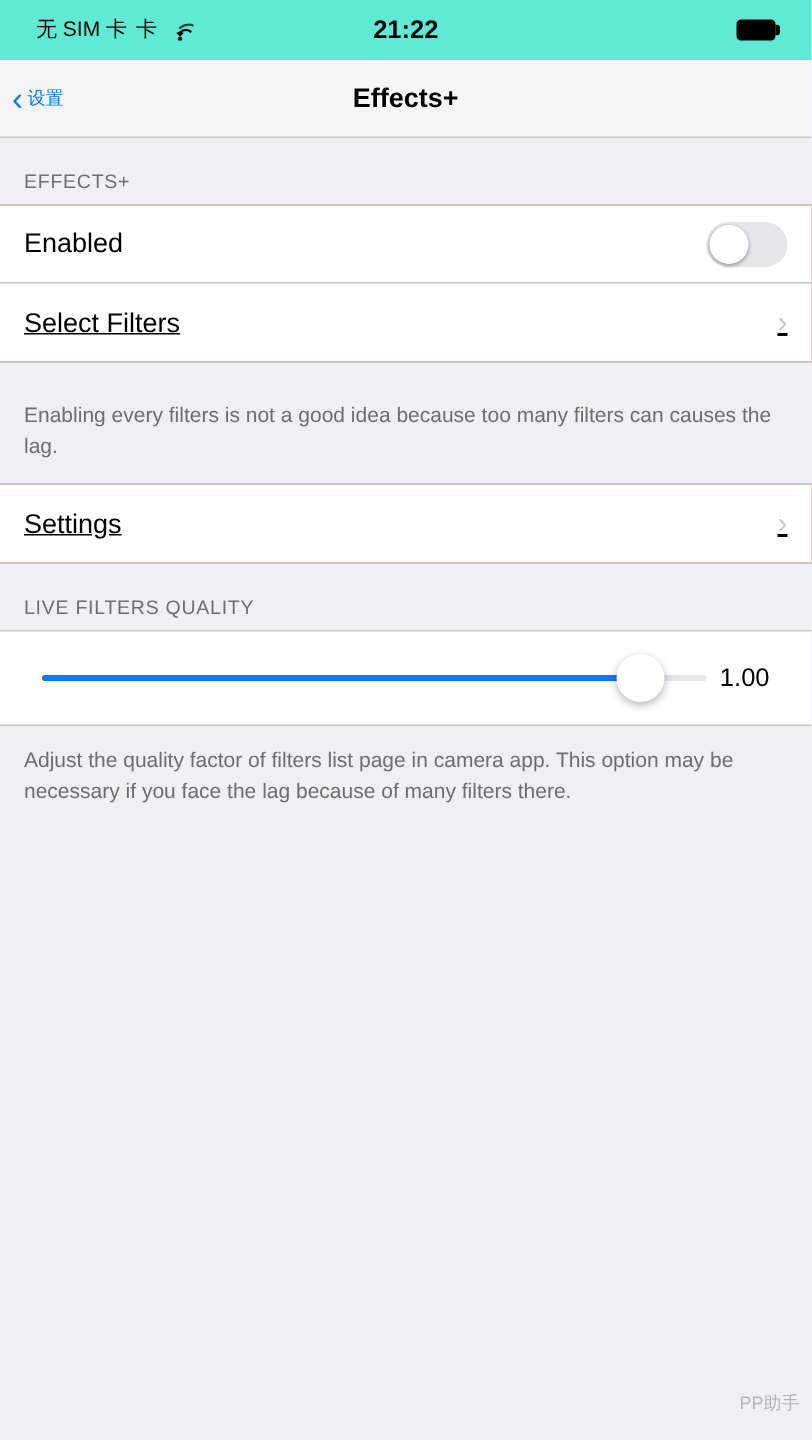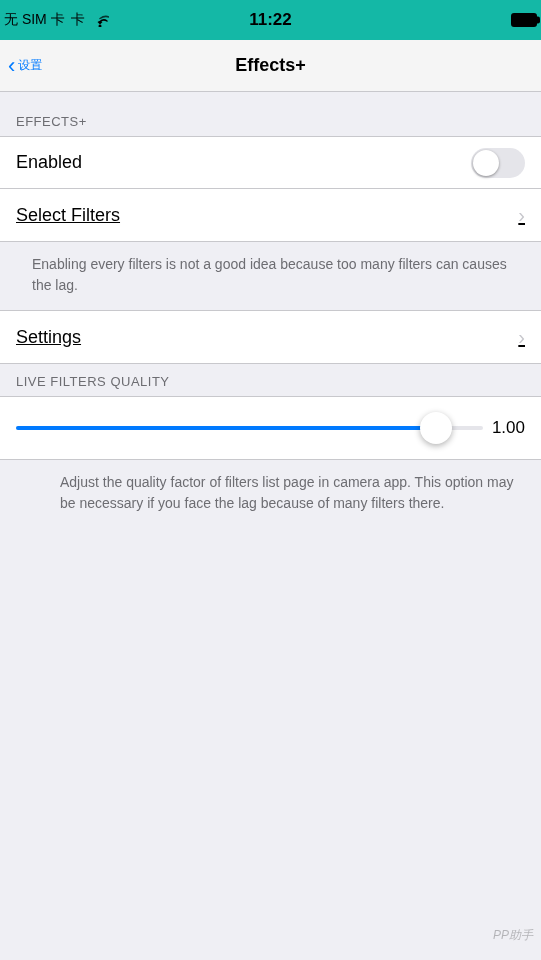--- a/index.html
+++ b/index.html
@@ -10,25 +10,25 @@
       min-height: 960px;
       font-family: -apple-system, 'Helvetica Neue', Helvetica, Arial, sans-serif;
       background: #efeff4;
       overflow-x: hidden;
     }
 
     
     .status-bar {
       width: 100%;
       height: 40px;
-      background: #14b8a6;
+      background: #5eead4;
       display: flex;
       align-items: center;
       justify-content: space-between;
-      padding: 0 4px;
+      padding: 0 24px;
       font-size: 15px;
       font-weight: 500;
       color: #000;
     }
 
     .status-bar-left {
       display: flex;
       align-items: center;
       gap: 6px;
       font-size: 14px;
@@ -128,21 +128,21 @@
       color: #6d6d72;
       text-transform: uppercase;
       letter-spacing: 0.5px;
     }
 
     
     .table-group {
       background: #b91c1c;
       border-top: 1px solid #c8c8cc;
       border-bottom: 1px solid #c8c8cc;
-      margin-bottom: 0;
+      margin-bottom: 12px;
     }
 
     
     .table-row {
       display: flex;
       align-items: center;
       justify-content: space-between;
       padding: 0 16px;
       min-height: 52px;
       background: #fff;
@@ -199,36 +199,36 @@
 
     
     .chevron-right {
       color: #c7c7cc;
       font-size: 20px;
       font-weight: 300;
     }
 
     
     .description-block {
-      padding: 12px 16px 14px 32px;
+      padding: 12px 16px 14px 16px;
       background: #efeff4;
     }
 
     .description-text {
       font-size: 14px;
       color: #6d6d72;
       line-height: 1.5;
     }
 
     
     .slider-container {
       background: #fff;
       border-top: 1px solid #c8c8cc;
       border-bottom: 1px solid #c8c8cc;
-      padding: 14px 16px;
+      padding: 14px 28px;
       display: flex;
       align-items: center;
       justify-content: flex-end;
     }
 
     .slider-track-wrapper {
       flex: 1;
       position: relative;
       height: 34px;
       display: flex;
@@ -271,54 +271,52 @@
     }
 
     .section-spacer {
       height: 12px;
       background: #efeff4;
     }
 
     .bottom-description {
       padding: 12px 16px 14px 16px;
       background: #efeff4;
-      margin-left: 44px;
     }
 
     .bottom-description-text {
       font-size: 14px;
       color: #6d6d72;
       line-height: 1.5;
     }
 
     
     .watermark {
       position: fixed;
       bottom: 16px;
       right: 8px;
       font-size: 12px;
       color: rgba(0,0,0,0.25);
-      font-style: italic;
     }
   </style>
 </head>
 <body>
 
 <div class="status-bar">
   <div class="status-bar-left">
     <span>无 SIM 卡</span>
     <span>卡</span>
     <svg width="18" height="14" viewBox="0 0 18 14">
       <path d="M9 11.5 L11.5 9 Q9 7 6.5 9 Z" fill="#000"></path>
       <path d="M9 8.5 Q12.5 5.5 16 8" stroke="#000" stroke-width="1.5" fill="none" stroke-linecap="round"></path>
       <path d="M9 5.5 Q14.5 1.5 20 5" stroke="#000" stroke-width="1.5" fill="none" stroke-linecap="round" opacity="0.7"></path>
       <circle cx="9" cy="13" r="1.5" fill="#000"></circle>
     </svg>
   </div>
-  <div class="status-bar-center">11:22</div>
+  <div class="status-bar-center">21:22</div>
   <div class="status-bar-right">
     <div class="battery-icon"></div>
   </div>
 </div>
 
 <div class="nav-bar">
   <div class="nav-back">
     <span class="nav-back-chevron">‹</span>
     <span class="nav-back-text">设置</span>
   </div>

